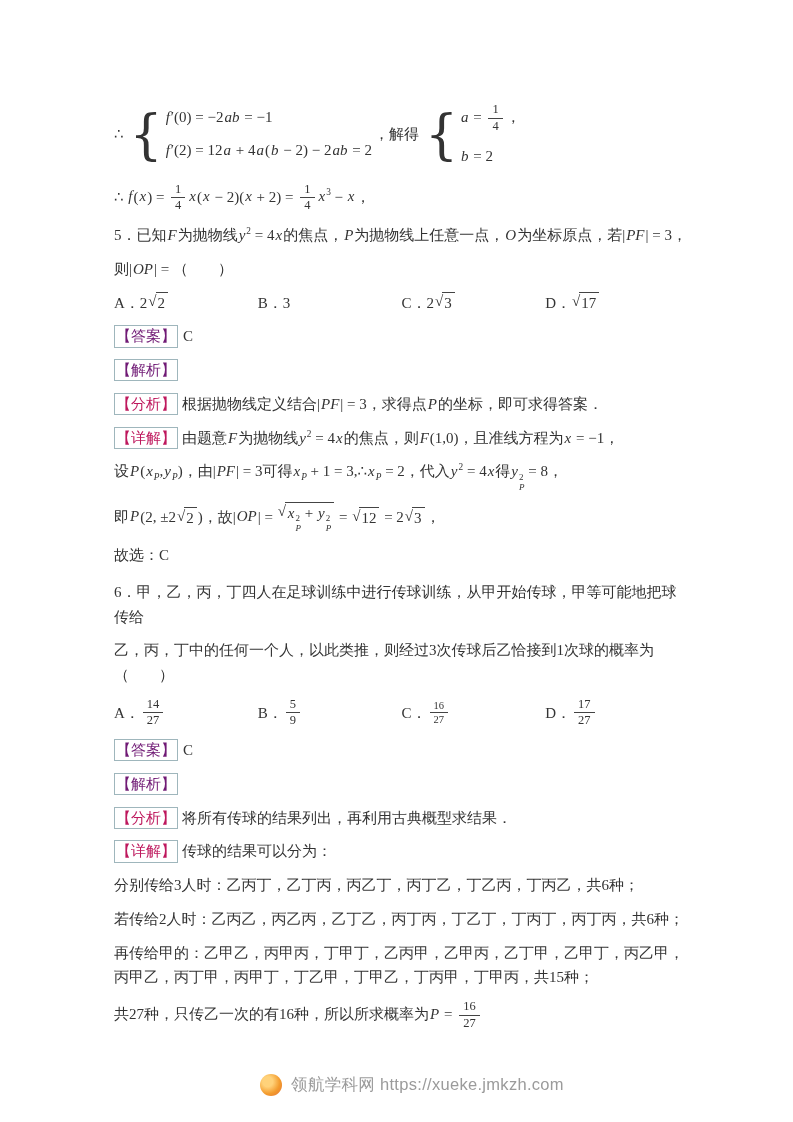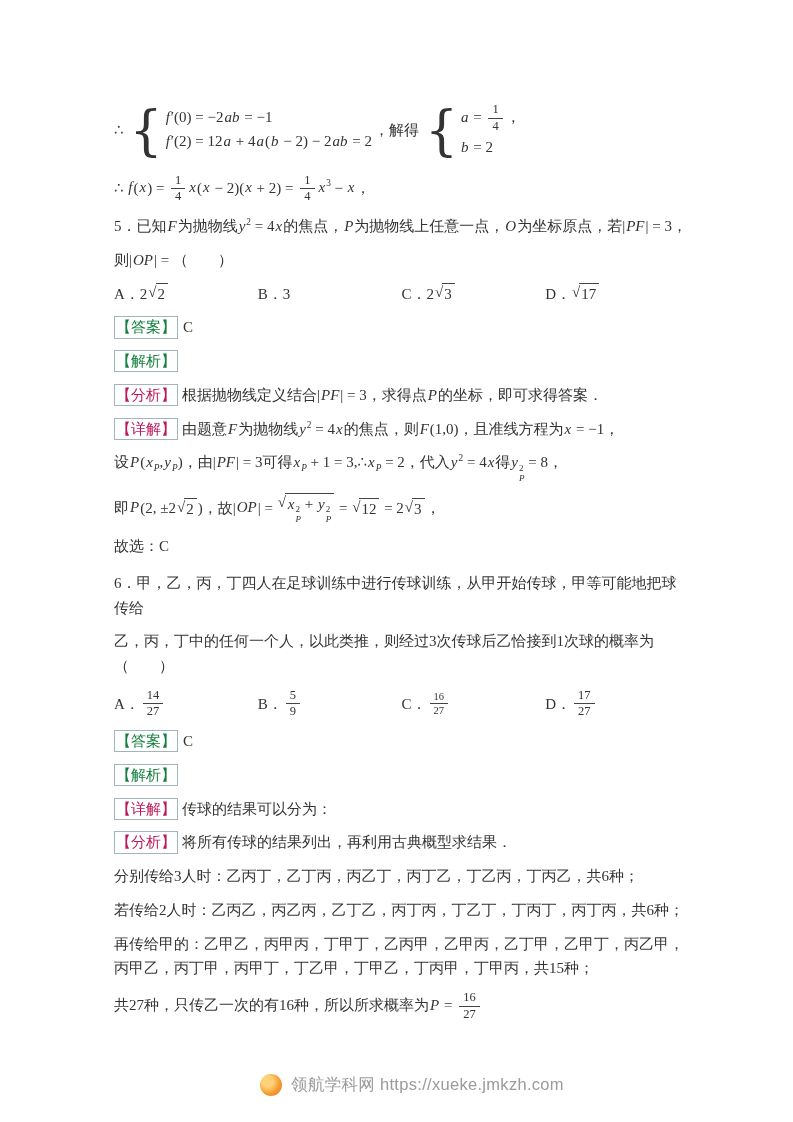--- a/index.html
+++ b/index.html
@@ -19,26 +19,26 @@
   .frac{display:inline-flex;flex-direction:column;align-items:center;vertical-align:middle;margin:0 3px;font-size:12.5px;line-height:1.25;}
   .frac .num{border-bottom:1px solid #444;padding:0 4px;}
   .frac .den{padding:0 4px;}
   .frac-sm{font-size:10.5px;}
   .sqrt{display:inline-flex;align-items:flex-start;white-space:nowrap;margin:0 1px;vertical-align:middle;}
   .rdc{line-height:1.2;}
   .rad{border-top:1px solid #444;padding:0 3px 0 2px;line-height:1.35;margin-left:-1px;}
   .l-sys{display:flex;align-items:center;margin-bottom:15px;}
   .bgroup{display:inline-flex;align-items:center;margin:0 2px 0 6px;}
   .brace{font-size:52px;font-weight:300;line-height:1;margin-right:2px;transform:scaleY(1.03);font-family:"DejaVu Serif",serif;}
-  .stack{display:inline-flex;flex-direction:column;justify-content:center;gap:4px;}
+  .stack{display:inline-flex;flex-direction:column;justify-content:center;gap:13px;}
   .stack .seg{display:block;line-height:1.3;}
   .optrow{display:flex;margin-bottom:9px;align-items:center;}
   .opt{flex:0 0 25%;display:flex;align-items:center;}
   .tagbox{display:inline-block;border:1px solid #9fb6bc;padding:0 1px;line-height:1.35;margin-right:4px;}
-  .tag-teal{color:#15803d;}
+  .tag-teal{color:#701a75;}
   .tag-dark{color:#be185d;}
   .ansval{padding-left:1px;}
   .footer{position:absolute;left:0;right:9px;bottom:26px;display:flex;justify-content:center;align-items:center;gap:9px;padding-left:40px;}
   .footer-text{color:#9b9b9b;font-size:16.5px;font-family:"Liberation Sans","DejaVu Sans",sans-serif;letter-spacing:0.3px;}
   .logo{width:22px;height:22px;border-radius:50%;display:inline-block;
         background:radial-gradient(circle at 35% 35%, #ffd27a 0 25%, #f39b2d 60%, #e2703a 100%);}
 </style>
 </head>
 <body>
 
@@ -172,24 +172,24 @@
           </span>
         </span>
     </div>
     <div class="line">
       <span class="tagbox tag-teal">【答案】</span><span class="ansval">C</span>
     </div>
     <div class="line">
       <span class="tagbox tag-teal">【解析】</span>
     </div>
     <div class="line">
+      <span class="tagbox tag-dark">【分析】</span><span class="seg"><span class="ct">将所有传球的结果列出，再利用古典概型求结果．</span></span>
+    </div>
+    <div class="line">
       <span class="tagbox tag-dark">【详解】</span><span class="seg"><span class="ct">传球的结果可以分为：</span></span>
-    </div>
-    <div class="line">
-      <span class="tagbox tag-dark">【分析】</span><span class="seg"><span class="ct">将所有传球的结果列出，再利用古典概型求结果．</span></span>
     </div>
     <div class="line"><span class="ct">分别传给3人时：乙丙丁，乙丁丙，丙乙丁，丙丁乙，丁乙丙，丁丙乙，共6种；</span></div>
     <div class="line"><span class="ct">若传给2人时：乙丙乙，丙乙丙，乙丁乙，丙丁丙，丁乙丁，丁丙丁，丙丁丙，共6种；</span></div>
     <div class="line"><span class="ct">再传给甲的：乙甲乙，丙甲丙，丁甲丁，乙丙甲，乙甲丙，乙丁甲，乙甲丁，丙乙甲，丙甲乙，丙丁甲，丙甲丁，丁乙甲，丁甲乙，丁丙甲，丁甲丙，共15种；</span></div>
     <div class="line"><span class="ct">共27种，只传乙一次的有16种，所以所求概率为</span><span class="mi">P</span><span class="mr"> = </span><span class="frac">
           <span class="num">16</span>
           <span class="den">27</span>
         </span></div>
 
   </main>

